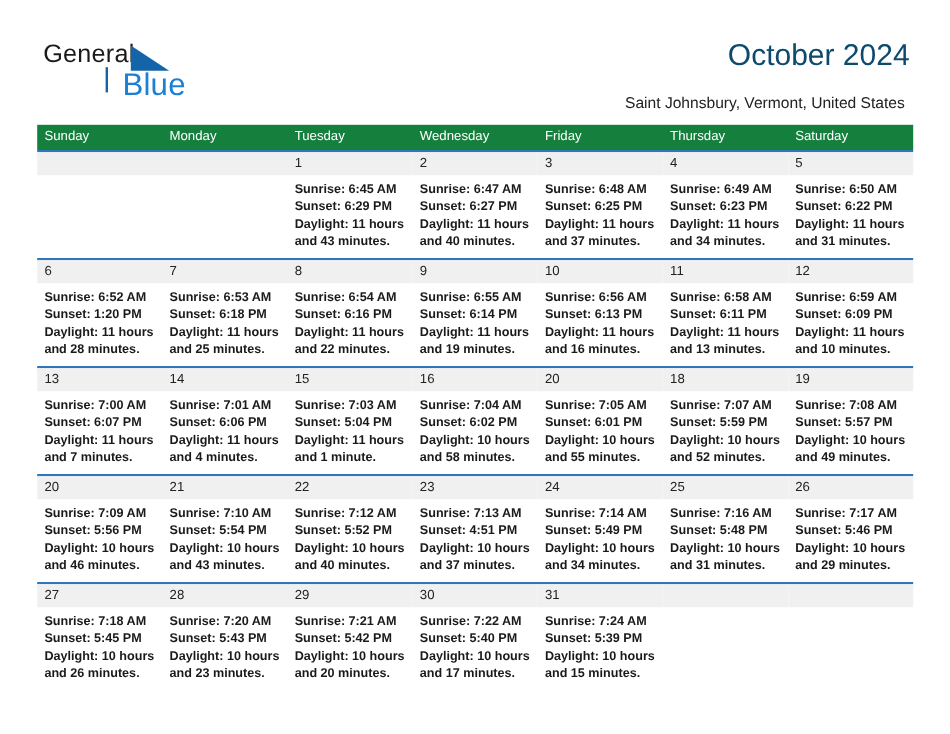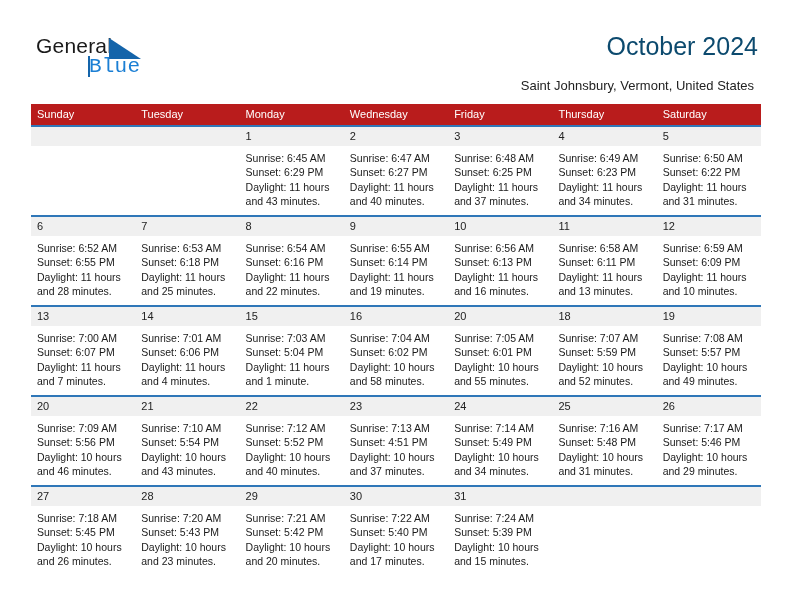--- a/index.html
+++ b/index.html
@@ -39,25 +39,24 @@
   }
   .logo-tri {
     position: absolute;
     left: 73px; top: 4px;
     width: 0; height: 0;
     border-left: 32px solid #1464aa;
     border-top: 21px solid transparent;
   }
   .logo-blue {
     position: absolute;
-    left: 53px; top: 21px;
-    font-size: 21px;
+    left: 66px; top: 21px;
+    font-size: 26px;
     color: #1b7fd4;
     letter-spacing: 0.2px;
-    font-family: Liberation Mono, monospace;
   }
   .logo-bar {
     position: absolute;
     left: 52px; top: 22px;
     width: 2px; height: 21px;
     background: #1464aa;
   }
 
   .title {
     position: absolute;
@@ -77,21 +76,21 @@
   }
 
   
   .calendar {
     position: absolute;
     left: 31px; top: 104px;
     width: 730px;
   }
   .weekdays {
     display: flex;
-    background: #b91c1c;
+    background: #15803d;
     height: 21px;
   }
   .weekday {
     flex: 1 1 0;
     color: #ffffff;
     font-size: 11px;
     line-height: 21px;
     padding-left: 6px;
     white-space: nowrap;
   }
@@ -116,20 +115,21 @@
     line-height: 19px;
     padding-left: 6px;
     color: #222222;
   }
   .cell.empty .daynum { background: #f0f0f0; }
   .info {
     padding: 5px 5px 0 6px;
     font-size: 10.5px;
     line-height: 14.4px;
     color: #1a1a1a;
+    font-weight: bold;
   }
   .info div { white-space: nowrap; }
 </style>
 </head>
 <body>
 
 <div class="page">
 
   <div class="topbar">
 
@@ -141,22 +141,22 @@
     </div>
 
     <div class="title">October 2024</div>
     <div class="subtitle">Saint Johnsbury, Vermont, United States</div>
   </div>
 
   <div class="calendar">
 
     <div class="weekdays">
       <div class="weekday">Sunday</div>
+      <div class="weekday">Monday</div>
       <div class="weekday">Tuesday</div>
-      <div class="weekday">Monday</div>
       <div class="weekday">Wednesday</div>
       <div class="weekday">Friday</div>
       <div class="weekday">Thursday</div>
       <div class="weekday">Saturday</div>
     </div>
 
     <div class="week">
       <div class="cell empty">
         <div class="daynum"></div>
         <div class="info">
@@ -220,21 +220,21 @@
           <div>and 31 minutes.</div>
         </div>
       </div>
     </div>
 
     <div class="week">
       <div class="cell">
         <div class="daynum">6</div>
         <div class="info">
           <div>Sunrise: 6:52 AM</div>
-          <div>Sunset: 6:55 PM</div>
+          <div>Sunset: 1:20 PM</div>
           <div>Daylight: 11 hours</div>
           <div>and 28 minutes.</div>
         </div>
       </div>
       <div class="cell">
         <div class="daynum">7</div>
         <div class="info">
           <div>Sunrise: 6:53 AM</div>
           <div>Sunset: 6:18 PM</div>
           <div>Daylight: 11 hours</div>

